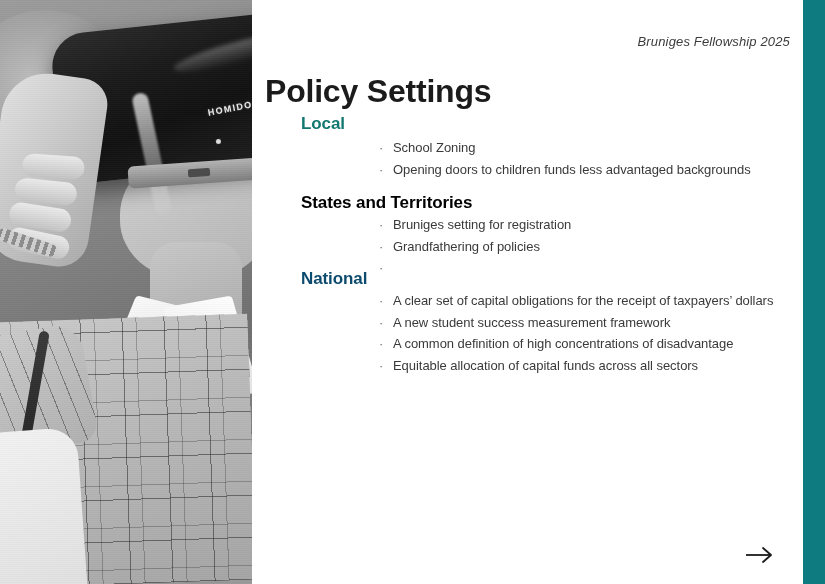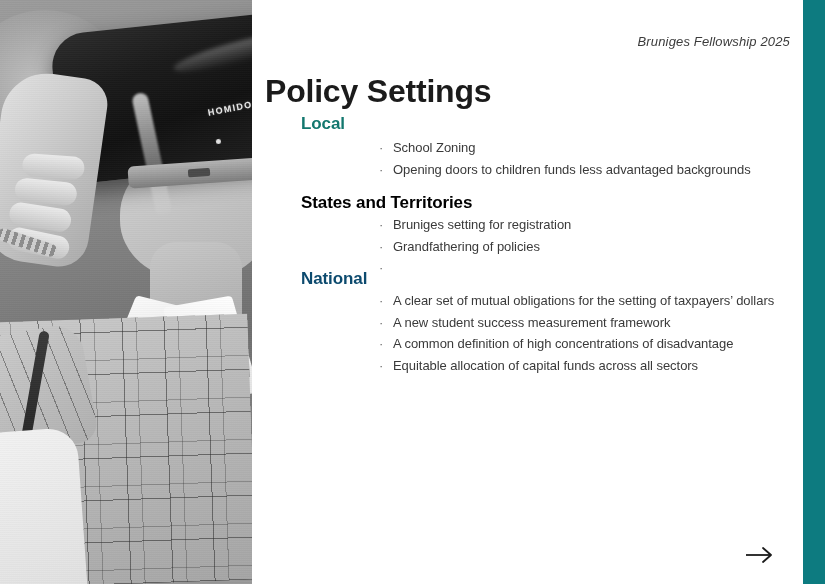--- a/index.html
+++ b/index.html
@@ -365,21 +365,21 @@
             <span class="dot">·</span>
           </li>
         </ul>
       </div>
 
       <div class="section sec-national">
         <div class="section-heading" style="color: #0c4a6e;">National</div>
         <ul class="bullets">
           <li class="bullet" style="color: rgb(58, 58, 58);">
             <span class="dot">·</span>
-            <span>A clear set of mutual obligations for the setting of taxpayers’ dollars</span>
+            <span>A clear set of capital obligations for the receipt of taxpayers’ dollars</span>
           </li>
           <li class="bullet" style="color: rgb(58, 58, 58);">
             <span class="dot">·</span>
             <span>A new student success measurement framework</span>
           </li>
           <li class="bullet" style="color: rgb(58, 58, 58);">
             <span class="dot">·</span>
             <span>A common definition of high concentrations of disadvantage</span>
           </li>
           <li class="bullet" style="color: rgb(58, 58, 58);">

